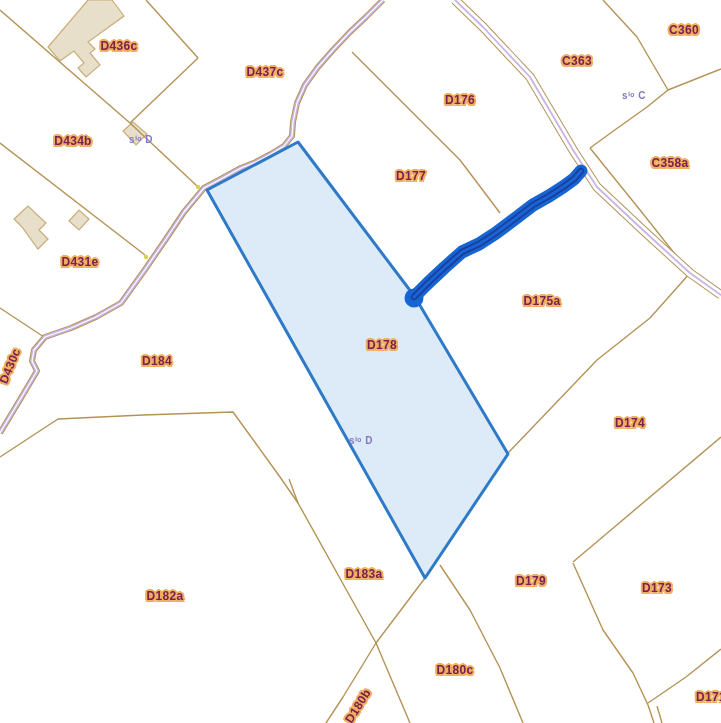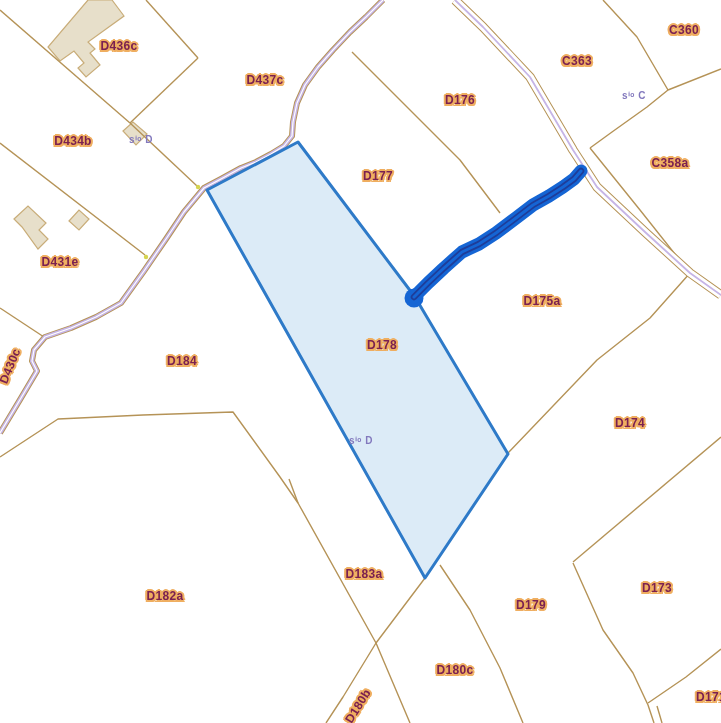--- a/index.html
+++ b/index.html
@@ -96,37 +96,37 @@
 
     <g style="fill:none;stroke-linecap:round;stroke-linejoin:round">
       <circle cx="414" cy="298" r="9.5" fill="var(--selection-blue)" stroke="none"></circle>
       <polyline style="stroke:var(--selection-blue);stroke-width:13" points="414,297 428,283 444,268 462,252 479,244 496,233 516,218 533,205 549,196 563,187 574,179 581,171"></polyline>
       <polyline style="stroke:var(--selection-dark-blue);stroke-width:6.5" points="414,297 428,283 444,268 462,252 479,244 496,233 516,218 533,205 549,196 563,187 574,179 581,171"></polyline>
       <polyline style="stroke:var(--selection-blue);stroke-width:3" points="414,297 428,283 444,268 462,252 479,244 496,233 516,218 533,205 549,196 563,187 574,179 581,171"></polyline>
     </g>
   </svg>
 
   <div class="lbl" style="left:119px;top:46px">D436c</div>
-  <div class="lbl" style="left:265px;top:80px">D437c</div>
+  <div class="lbl" style="left:265px;top:72px">D437c</div>
   <div class="lbl" style="left:460px;top:100px">D176</div>
   <div class="lbl" style="left:577px;top:61px">C363</div>
   <div class="lbl" style="left:684px;top:30px">C360</div>
   <div class="lbl" style="left:73px;top:141px">D434b</div>
   <div class="lbl" style="left:670px;top:163px">C358a</div>
-  <div class="lbl" style="left:60px;top:262px">D431e</div>
-  <div class="lbl" style="left:378px;top:176px">D177</div>
+  <div class="lbl" style="left:80px;top:262px">D431e</div>
+  <div class="lbl" style="left:411px;top:176px">D177</div>
   <div class="lbl" style="left:542px;top:301px">D175a</div>
-  <div class="lbl" style="left:182px;top:361px">D184</div>
+  <div class="lbl" style="left:157px;top:361px">D184</div>
   <div class="lbl" style="left:382px;top:345px">D178</div>
   <div class="lbl" style="left:10px;top:366px;--rot:-68deg">D430c</div>
   <div class="lbl" style="left:630px;top:423px">D174</div>
   <div class="lbl" style="left:364px;top:574px">D183a</div>
   <div class="lbl" style="left:165px;top:596px">D182a</div>
   <div class="lbl" style="left:657px;top:588px">D173</div>
-  <div class="lbl" style="left:531px;top:605px">D179</div>
+  <div class="lbl" style="left:531px;top:581px">D179</div>
   <div class="lbl" style="left:455px;top:670px">D180c</div>
   <div class="lbl" style="left:358px;top:706px;--rot:-58deg">D180b</div>
   <div class="lbl" style="left:711px;top:697px">D171</div>
 
   <div class="small-lbl" style="left:141px;top:140px">sⁱᵒ D</div>
   <div class="small-lbl" style="left:634px;top:96px">sⁱᵒ C</div>
   <div class="small-lbl" style="left:361px;top:441px">sⁱᵒ D</div>
 </div>
 
 </body></html>

